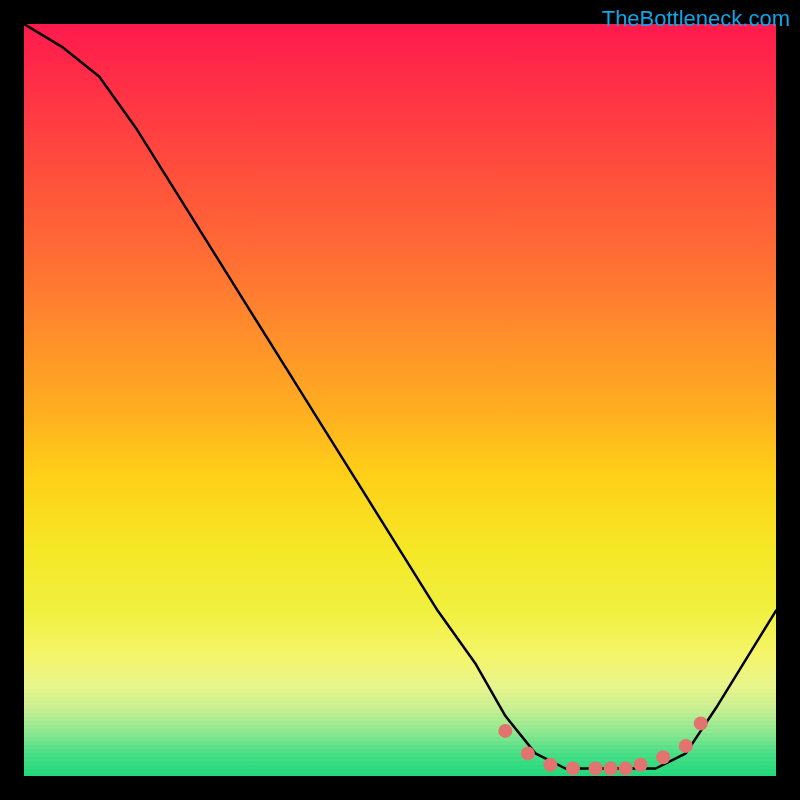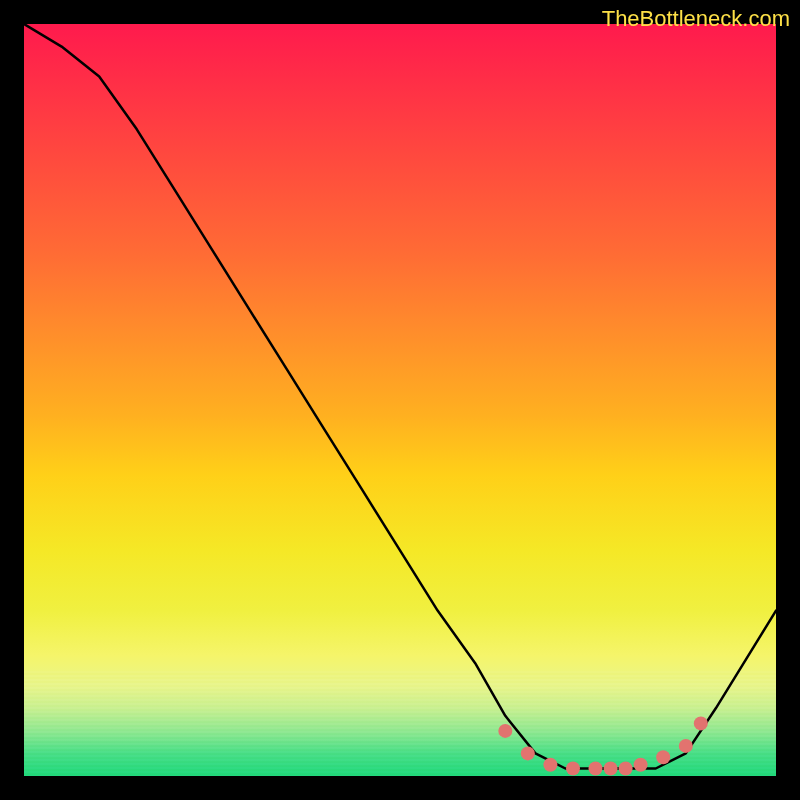--- a/index.html
+++ b/index.html
@@ -7,21 +7,21 @@
     width: 800px;
     height: 800px;
     background: #000;
     position: relative;
     font-family: Arial, sans-serif;
   }
   .watermark {
     position: absolute;
     top: 6px;
     right: 10px;
-    color: #fde047;
+    color: #0ea5e9;
     font-size: 22px;
     font-weight: 500;
     z-index: 10;
   }
   .plot-area {
     position: absolute;
     top: 24px;
     left: 24px;
     width: 752px;
     height: 752px;

